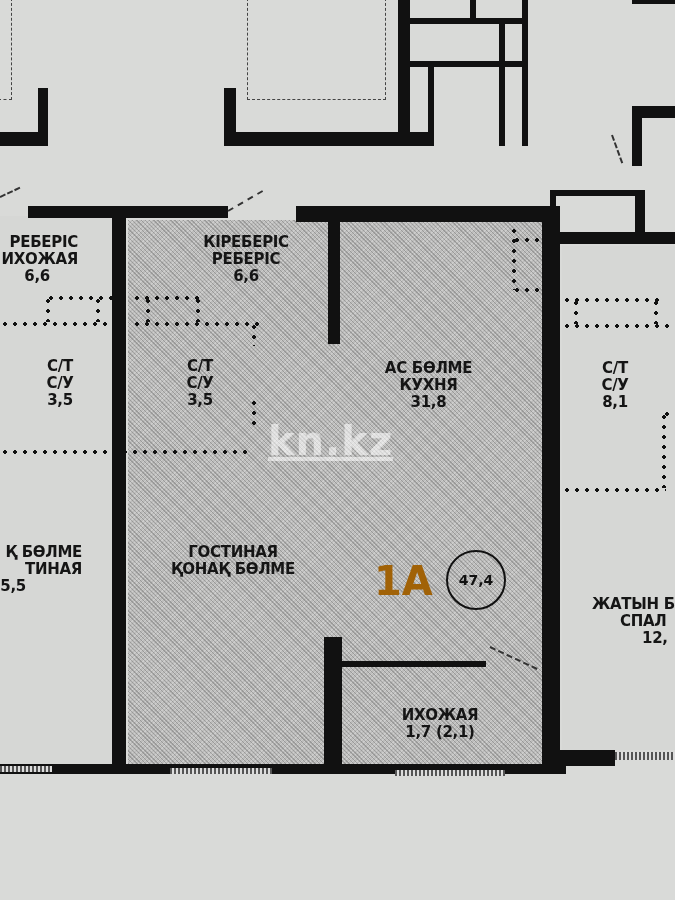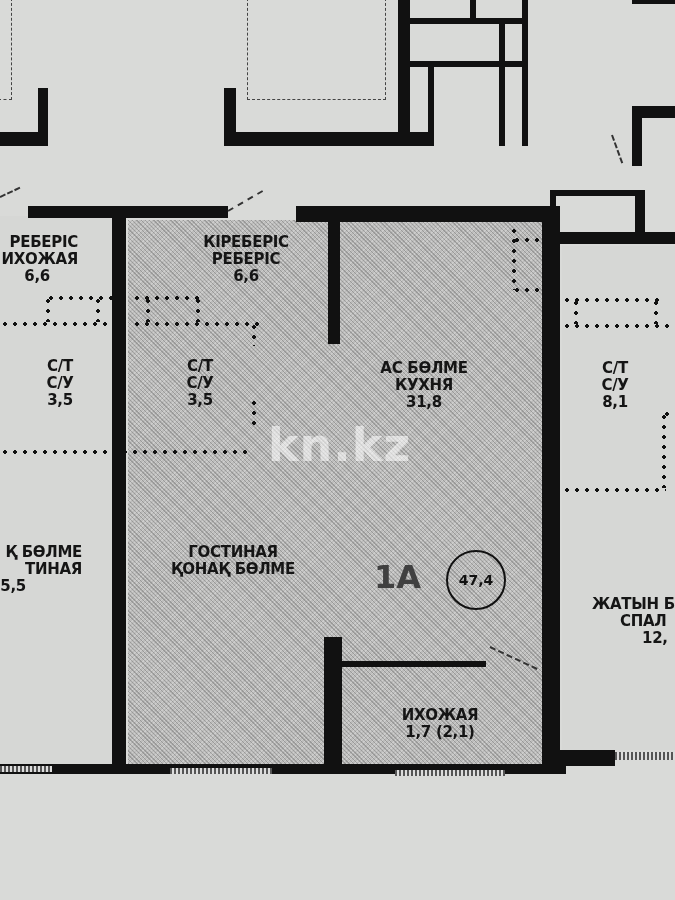--- a/index.html
+++ b/index.html
@@ -17,29 +17,30 @@
                       repeating-linear-gradient(-45deg, rgba(255,255,255,0.25) 0 1px, transparent 1px 3px);
   }
   .dots-h { position: absolute; height: 4px; background-image: radial-gradient(circle, #111 1.8px, transparent 2px); background-size: 10px 4px; background-repeat: repeat-x; }
   .dots-v { position: absolute; width: 4px; background-image: radial-gradient(circle, #111 1.8px, transparent 2px); background-size: 4px 10px; background-repeat: repeat-y; }
   .label {
     position: absolute; text-align: center; color: #151515;
     font-weight: bold; font-size: 15px; line-height: 17px;
     letter-spacing: -0.3px;
   }
   .label span { display: block; }
-  .unit-code { position: absolute; font-weight: bold; font-size: 32px; color: #404040; }
+  .unit-code { position: absolute; font-weight: bold; font-size: 40px; color: #a16207; }
   .area-circle {
     position: absolute; width: 56px; height: 56px; border: 2px solid #111; border-radius: 50%;
     display: flex; align-items: center; justify-content: center;
     font-weight: bold; font-size: 14px; color: #111;
   }
   .watermark {
-    position: absolute; font-size: 46px; font-weight: bold; color: rgba(255,255,255,0.55);
+    position: absolute; font-size: 40px; font-weight: bold; color: rgba(255,255,255,0.55);
     letter-spacing: 1px;
+    text-decoration: underline;
   }
   .door { position: absolute; border-top: 2px dashed #333; transform-origin: left center; }
   .window { position: absolute; background: repeating-linear-gradient(90deg, #555 0 2px, #ddd 2px 4px); }
   .outline-thin { position: absolute; border: 1px dashed #444; }
 </style>
 </head>
 <body>
 
 <div class="outline-thin" style="left:-2px;top:-2px;width:12px;height:100px;"></div>
 <div class="wall" style="left:0;top:132px;width:47px;height:14px;"></div>
@@ -121,21 +122,21 @@
 <div class="label" style="left:176px;top:234px;width:140px;">
   <span>КІРЕБЕРІС</span>
   <span>РЕБЕРІС</span>
   <span>6,6</span>
 </div>
 <div class="label" style="left:170px;top:358px;width:60px;">
   <span>С/Т</span>
   <span>С/У</span>
   <span>3,5</span>
 </div>
-<div class="label" style="left:370px;top:360px;width:108px;">
+<div class="label" style="left:370px;top:360px;width:117px;">
   <span>АС БӨЛМЕ</span>
   <span>КУХНЯ</span>
   <span>31,8</span>
 </div>
 <div class="label" style="left:148px;top:544px;width:170px;">
   <span>ГОСТИНАЯ</span>
   <span>ҚОНАҚ БӨЛМЕ</span>
 </div>
 <div class="label" style="left:380px;top:707px;width:120px;">
   <span>ИХОЖАЯ</span>

